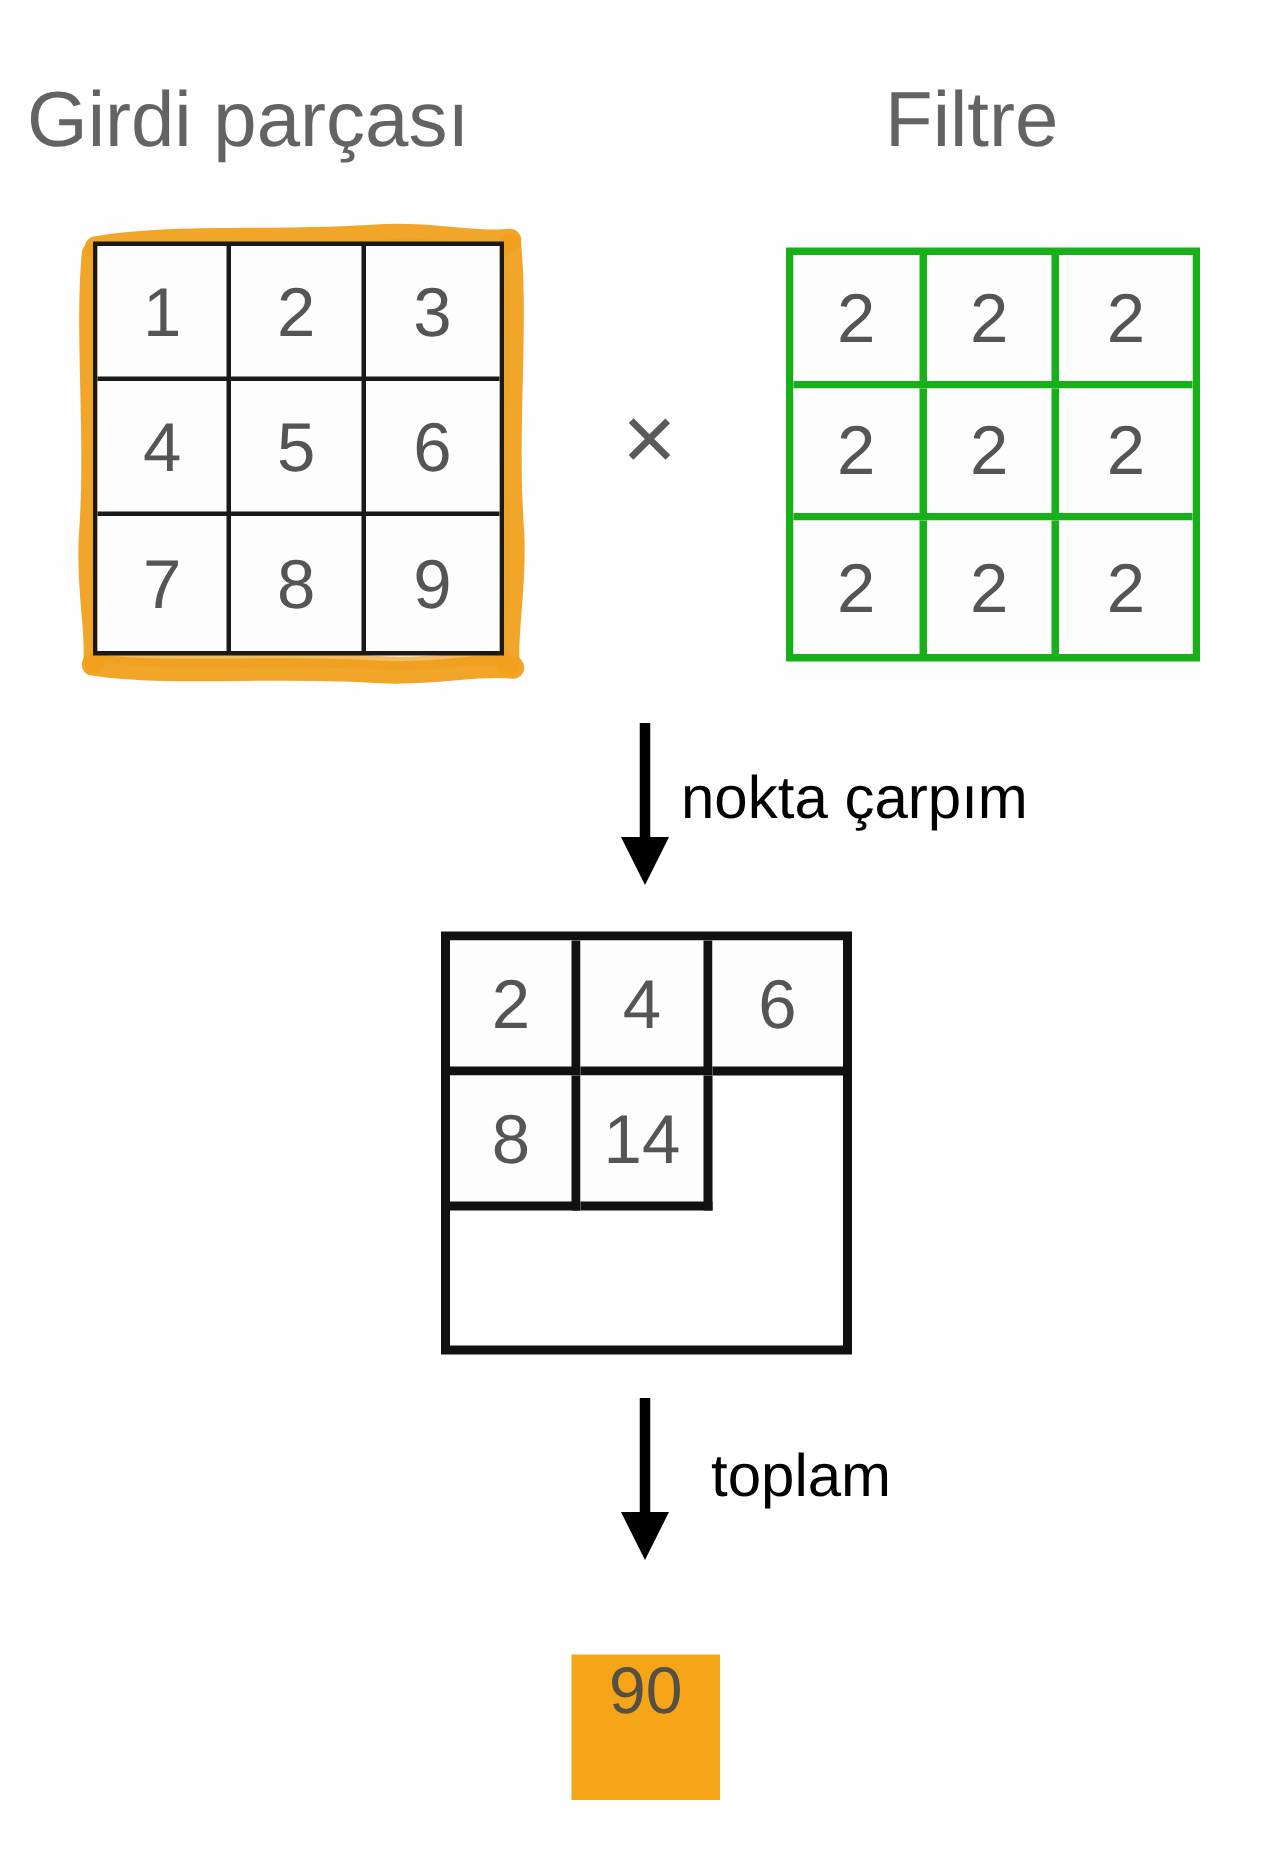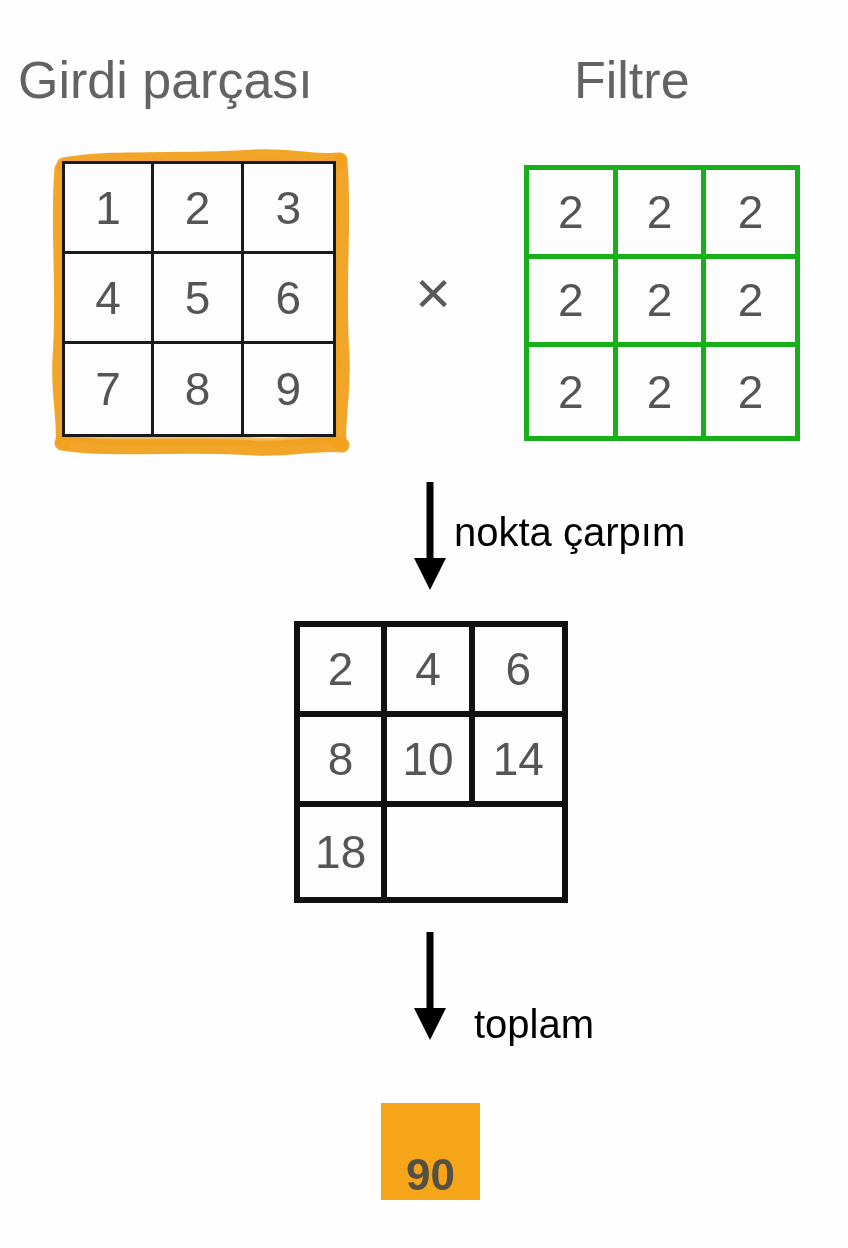--- a/index.html
+++ b/index.html
@@ -19,21 +19,21 @@
   
   .title {
     position: absolute;
     color: #636363;
     font-size: 52px;
     font-weight: 400;
     letter-spacing: 0px;
     white-space: nowrap;
   }
   #title-input  { left: 18px;  top: 50px; }
-  #title-filter { left: 574px; top: 50px; }
+  #title-filter { left: 590px; top: 50px; }
 
   
   .grid3 {
     position: absolute;
     display: grid;
     grid-template-columns: repeat(3, 1fr);
     grid-template-rows: repeat(3, 1fr);
     background: transparent;
     box-sizing: border-box;
   }
@@ -126,34 +126,33 @@
   #arrow-dot   { left: 406px; top: 480px;  height: 112px; }
   #arrow-sum   { left: 406px; top: 930px;  height: 112px; }
 
   .flow-label {
     position: absolute;
     color: #000000;
     font-size: 40px;
     white-space: nowrap;
   }
   #label-dot { left: 454px; top: 510px; }
-  #label-sum { left: 474px; top: 962px; margin-top: 40px; }
+  #label-sum { left: 474px; top: 962px; }
 
   
   #result-box {
     position: absolute;
     left: 381px;
     top: 1103px;
     width: 99px;
     height: 97px;
     background: #f5a517;
     display: flex;
-    align-items: flex-end;
+    align-items: flex-start;
     justify-content: center;
-    font-weight: bold;
   }
   #result-value {
     font-size: 44px;
     color: #545045;
   }
 </style>
 </head>
 <body>
 
 <div class="title" id="title-input">Girdi parçası</div>
@@ -207,23 +206,21 @@
     <polygon points="24,110 8,78 40,78" fill="#000000"></polygon>
   </svg>
 </div>
 <div class="flow-label" id="label-dot">nokta çarpım</div>
 
 <div class="grid3" id="grid-product">
   <div class="cell">2</div>
   <div class="cell">4</div>
   <div class="cell">6</div>
   <div class="cell">8</div>
-  <div class="cell">10</div>
   <div class="cell">14</div>
-  <div class="cell">18</div>
 </div>
 
 <div class="flow-arrow" id="arrow-sum">
   <svg width="48" height="112" viewBox="0 0 48 112">
     <line x1="24" y1="2" x2="24" y2="82" stroke="#000000" stroke-width="7"></line>
     <polygon points="24,110 8,78 40,78" fill="#000000"></polygon>
   </svg>
 </div>
 <div class="flow-label" id="label-sum">toplam</div>
 

